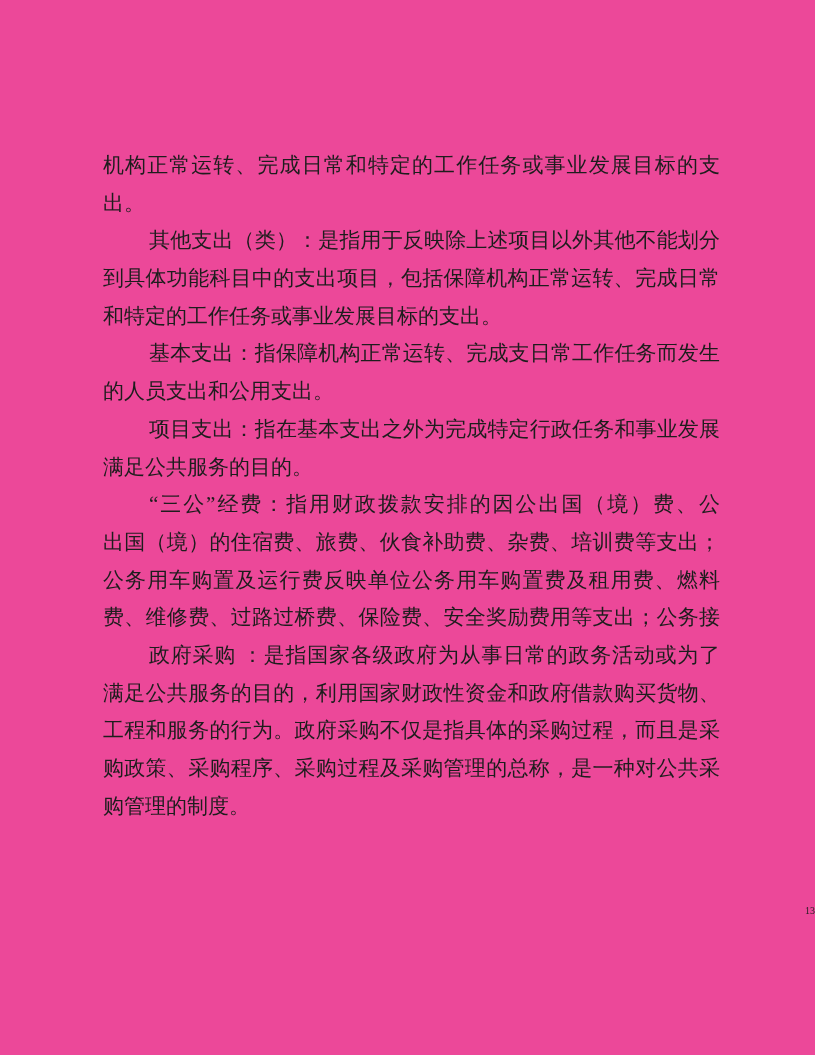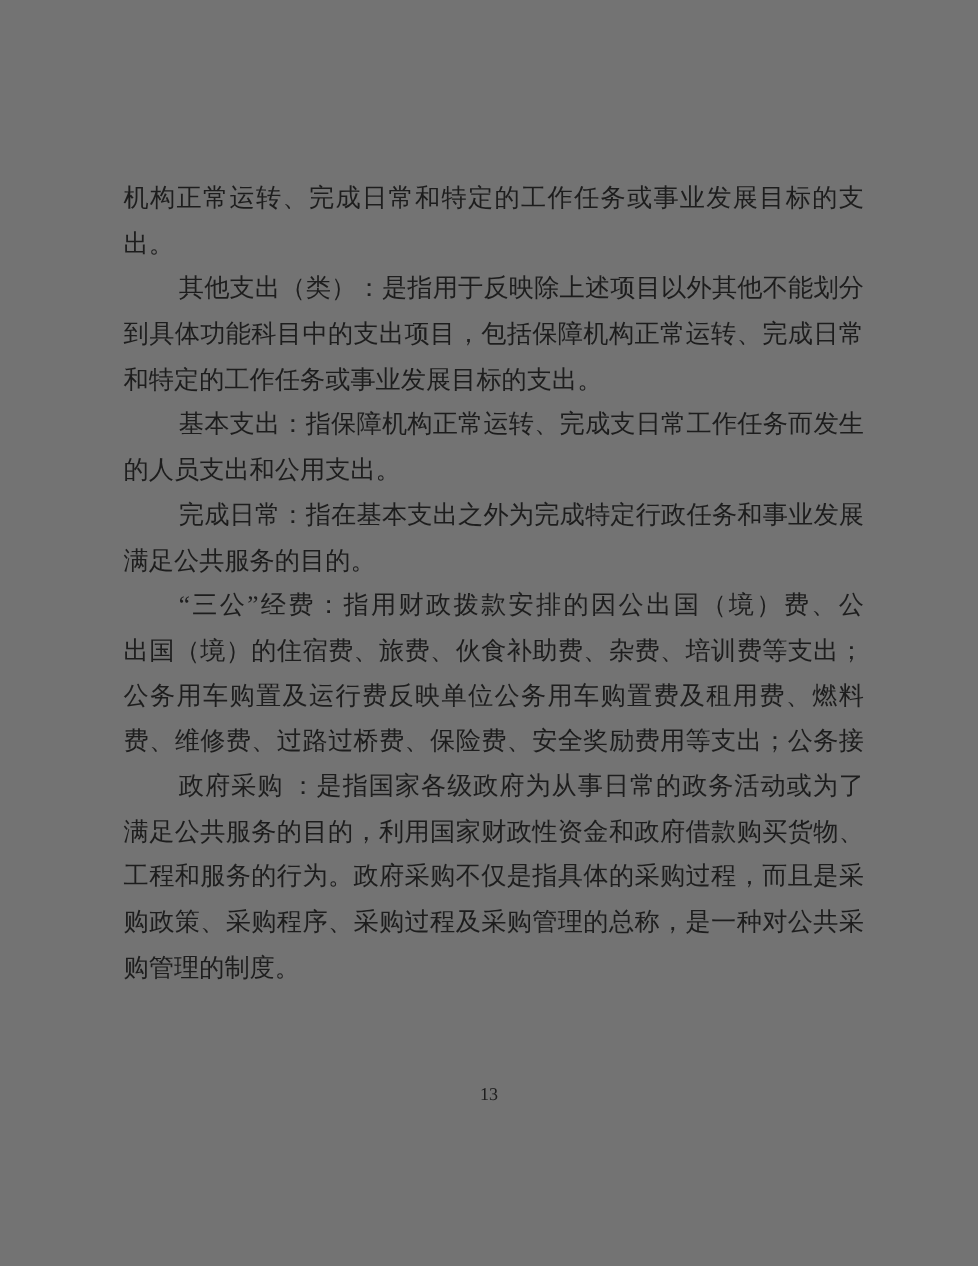--- a/index.html
+++ b/index.html
@@ -4,21 +4,21 @@
 <style>
   html, body {
     margin: 0;
     padding: 0;
     background: #ffffff;
   }
   .page {
     position: relative;
     width: 815px;
     height: 1055px;
-    background: #737373;
+    background: #ec4899;
     overflow: hidden;
     font-family: "Liberation Serif", "DejaVu Serif", serif;
   }
   .text-block {
     position: absolute;
     left: 103px;
     top: 147px;
     width: 617px;
   }
   .line {
@@ -34,38 +34,38 @@
     text-align-last: justify;
   }
   .line.indent {
     text-indent: 46px;
   }
   .page-footer {
     position: absolute;
     top: 905px;
     left: 0;
     width: 100%;
-    text-align: center;
-    font-size: 15px;
+    text-align: right;
+    font-size: 10px;
     color: #1d1d1d;
   }
 </style>
 </head>
 <body>
 
 <div class="page">
   <div class="text-block" id="text-block">
       <div class="line justify">机构正常运转、完成日常和特定的工作任务或事业发展目标的支</div>
       <div class="line">出。</div>
       <div class="line justify indent">其他支出（类）：是指用于反映除上述项目以外其他不能划分</div>
       <div class="line justify">到具体功能科目中的支出项目，包括保障机构正常运转、完成日常</div>
       <div class="line">和特定的工作任务或事业发展目标的支出。</div>
       <div class="line justify indent">基本支出：指保障机构正常运转、完成支日常工作任务而发生</div>
       <div class="line">的人员支出和公用支出。</div>
-      <div class="line justify indent">完成日常：指在基本支出之外为完成特定行政任务和事业发展</div>
+      <div class="line justify indent">项目支出：指在基本支出之外为完成特定行政任务和事业发展</div>
       <div class="line">满足公共服务的目的。</div>
       <div class="line justify indent">“三公”经费：指用财政拨款安排的因公出国（境）费、公</div>
       <div class="line justify">出国（境）的住宿费、旅费、伙食补助费、杂费、培训费等支出；</div>
       <div class="line justify">公务用车购置及运行费反映单位公务用车购置费及租用费、燃料</div>
       <div class="line justify">费、维修费、过路过桥费、保险费、安全奖励费用等支出；公务接</div>
       <div class="line justify indent">政府采购 ：是指国家各级政府为从事日常的政务活动或为了</div>
       <div class="line justify">满足公共服务的目的，利用国家财政性资金和政府借款购买货物、</div>
       <div class="line justify">工程和服务的行为。政府采购不仅是指具体的采购过程，而且是采</div>
       <div class="line justify">购政策、采购程序、采购过程及采购管理的总称，是一种对公共采</div>
       <div class="line">购管理的制度。</div>

